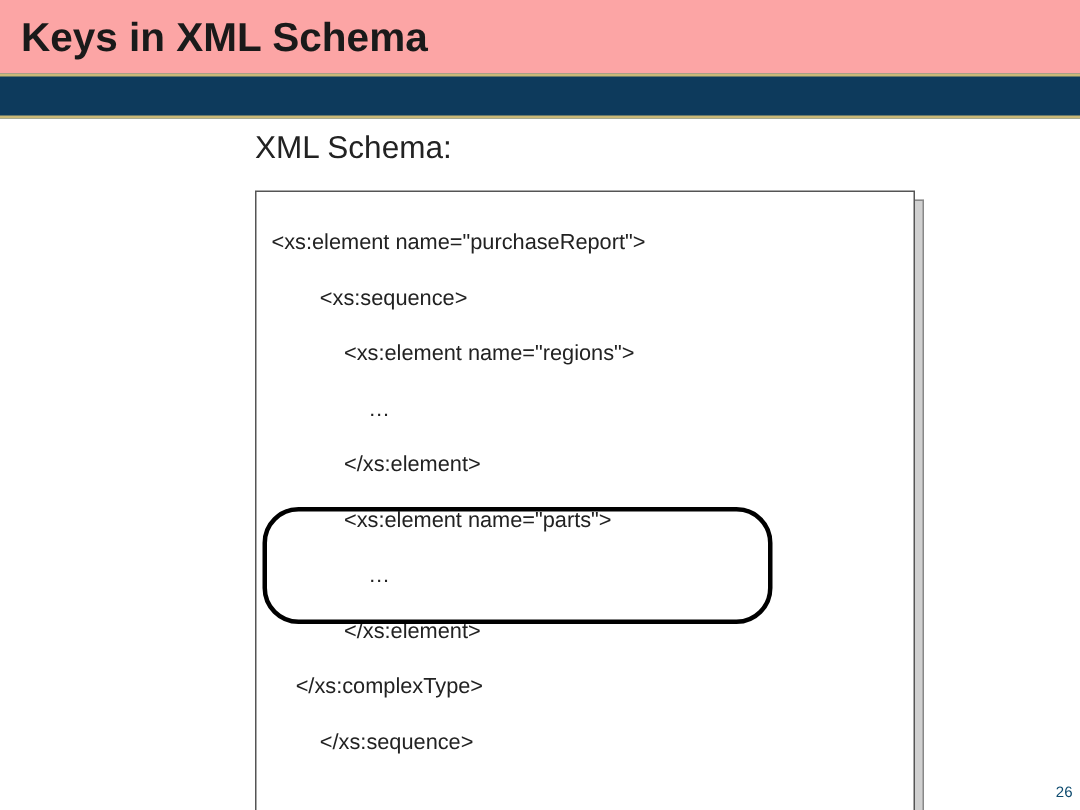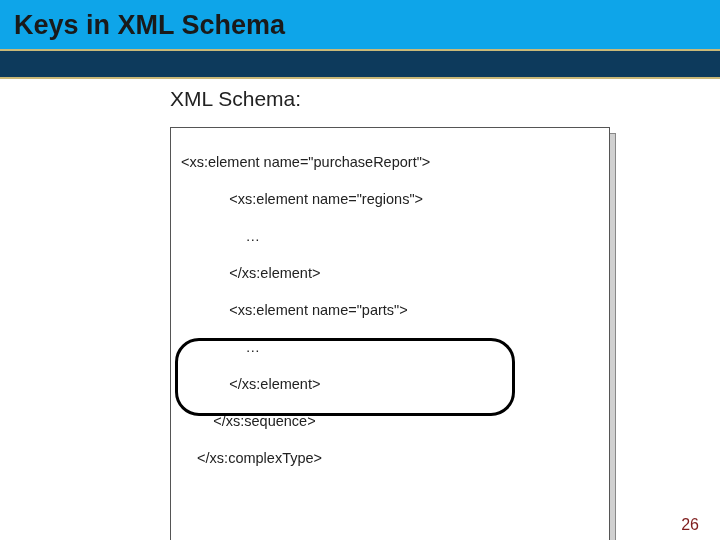--- a/index.html
+++ b/index.html
@@ -5,21 +5,21 @@
   * { margin: 0; padding: 0; box-sizing: border-box; }
   body {
     width: 720px;
     height: 540px;
     background: #ffffff;
     font-family: Arial, Helvetica, sans-serif;
     position: relative;
     overflow: hidden;
   }
   .title-bar {
-    background: #0ea5e9;
+    background: #fca5a5;
     padding: 10px 0 8px 14px;
   }
   .title-text {
     font-family: Arial, Helvetica, sans-serif;
     font-weight: 900;
     font-size: 27px;
     color: #1a1a1a;
     letter-spacing: 0px;
   }
   .nav-stripe {
@@ -64,48 +64,49 @@
   .code-box .line { display: block; }
   .highlight-oval {
     position: absolute;
     border: 3px solid #000;
     border-radius: 24px;
     pointer-events: none;
   }
   .page-number {
     position: absolute;
     bottom: 6px;
-    right: 21px;
-    font-size: 16px;
-    color: #7f1d1d;
+    right: 5px;
+    font-size: 10px;
+    color: #0c4a6e;
   }
 </style>
 </head>
 <body>
 
 <div class="title-bar">
   <div class="title-text">Keys in XML Schema</div>
 </div>
 <div class="nav-stripe"></div>
 
 <div class="content">
   <div class="subtitle">XML Schema:</div>
 
   <div class="code-box-wrapper">
     <div class="code-box-shadow"></div>
     <div class="code-box">
 <span class="line">&lt;xs:element name="purchaseReport"&gt;</span>
+<span class="line">        &lt;xs:sequence&gt;</span>
 <span class="line">            &lt;xs:element name="regions"&gt;</span>
 <span class="line">                …</span>
 <span class="line">            &lt;/xs:element&gt;</span>
 <span class="line">            &lt;xs:element name="parts"&gt;</span>
 <span class="line">                …</span>
 <span class="line">            &lt;/xs:element&gt;</span>
+<span class="line">    &lt;/xs:complexType&gt;</span>
 <span class="line">        &lt;/xs:sequence&gt;</span>
-<span class="line">    &lt;/xs:complexType&gt;</span>
 
 
 
 
 
 
 
 
 
       <div class="highlight-oval" style="top:210px; left:4px; width:340px; height:78px;"></div>

